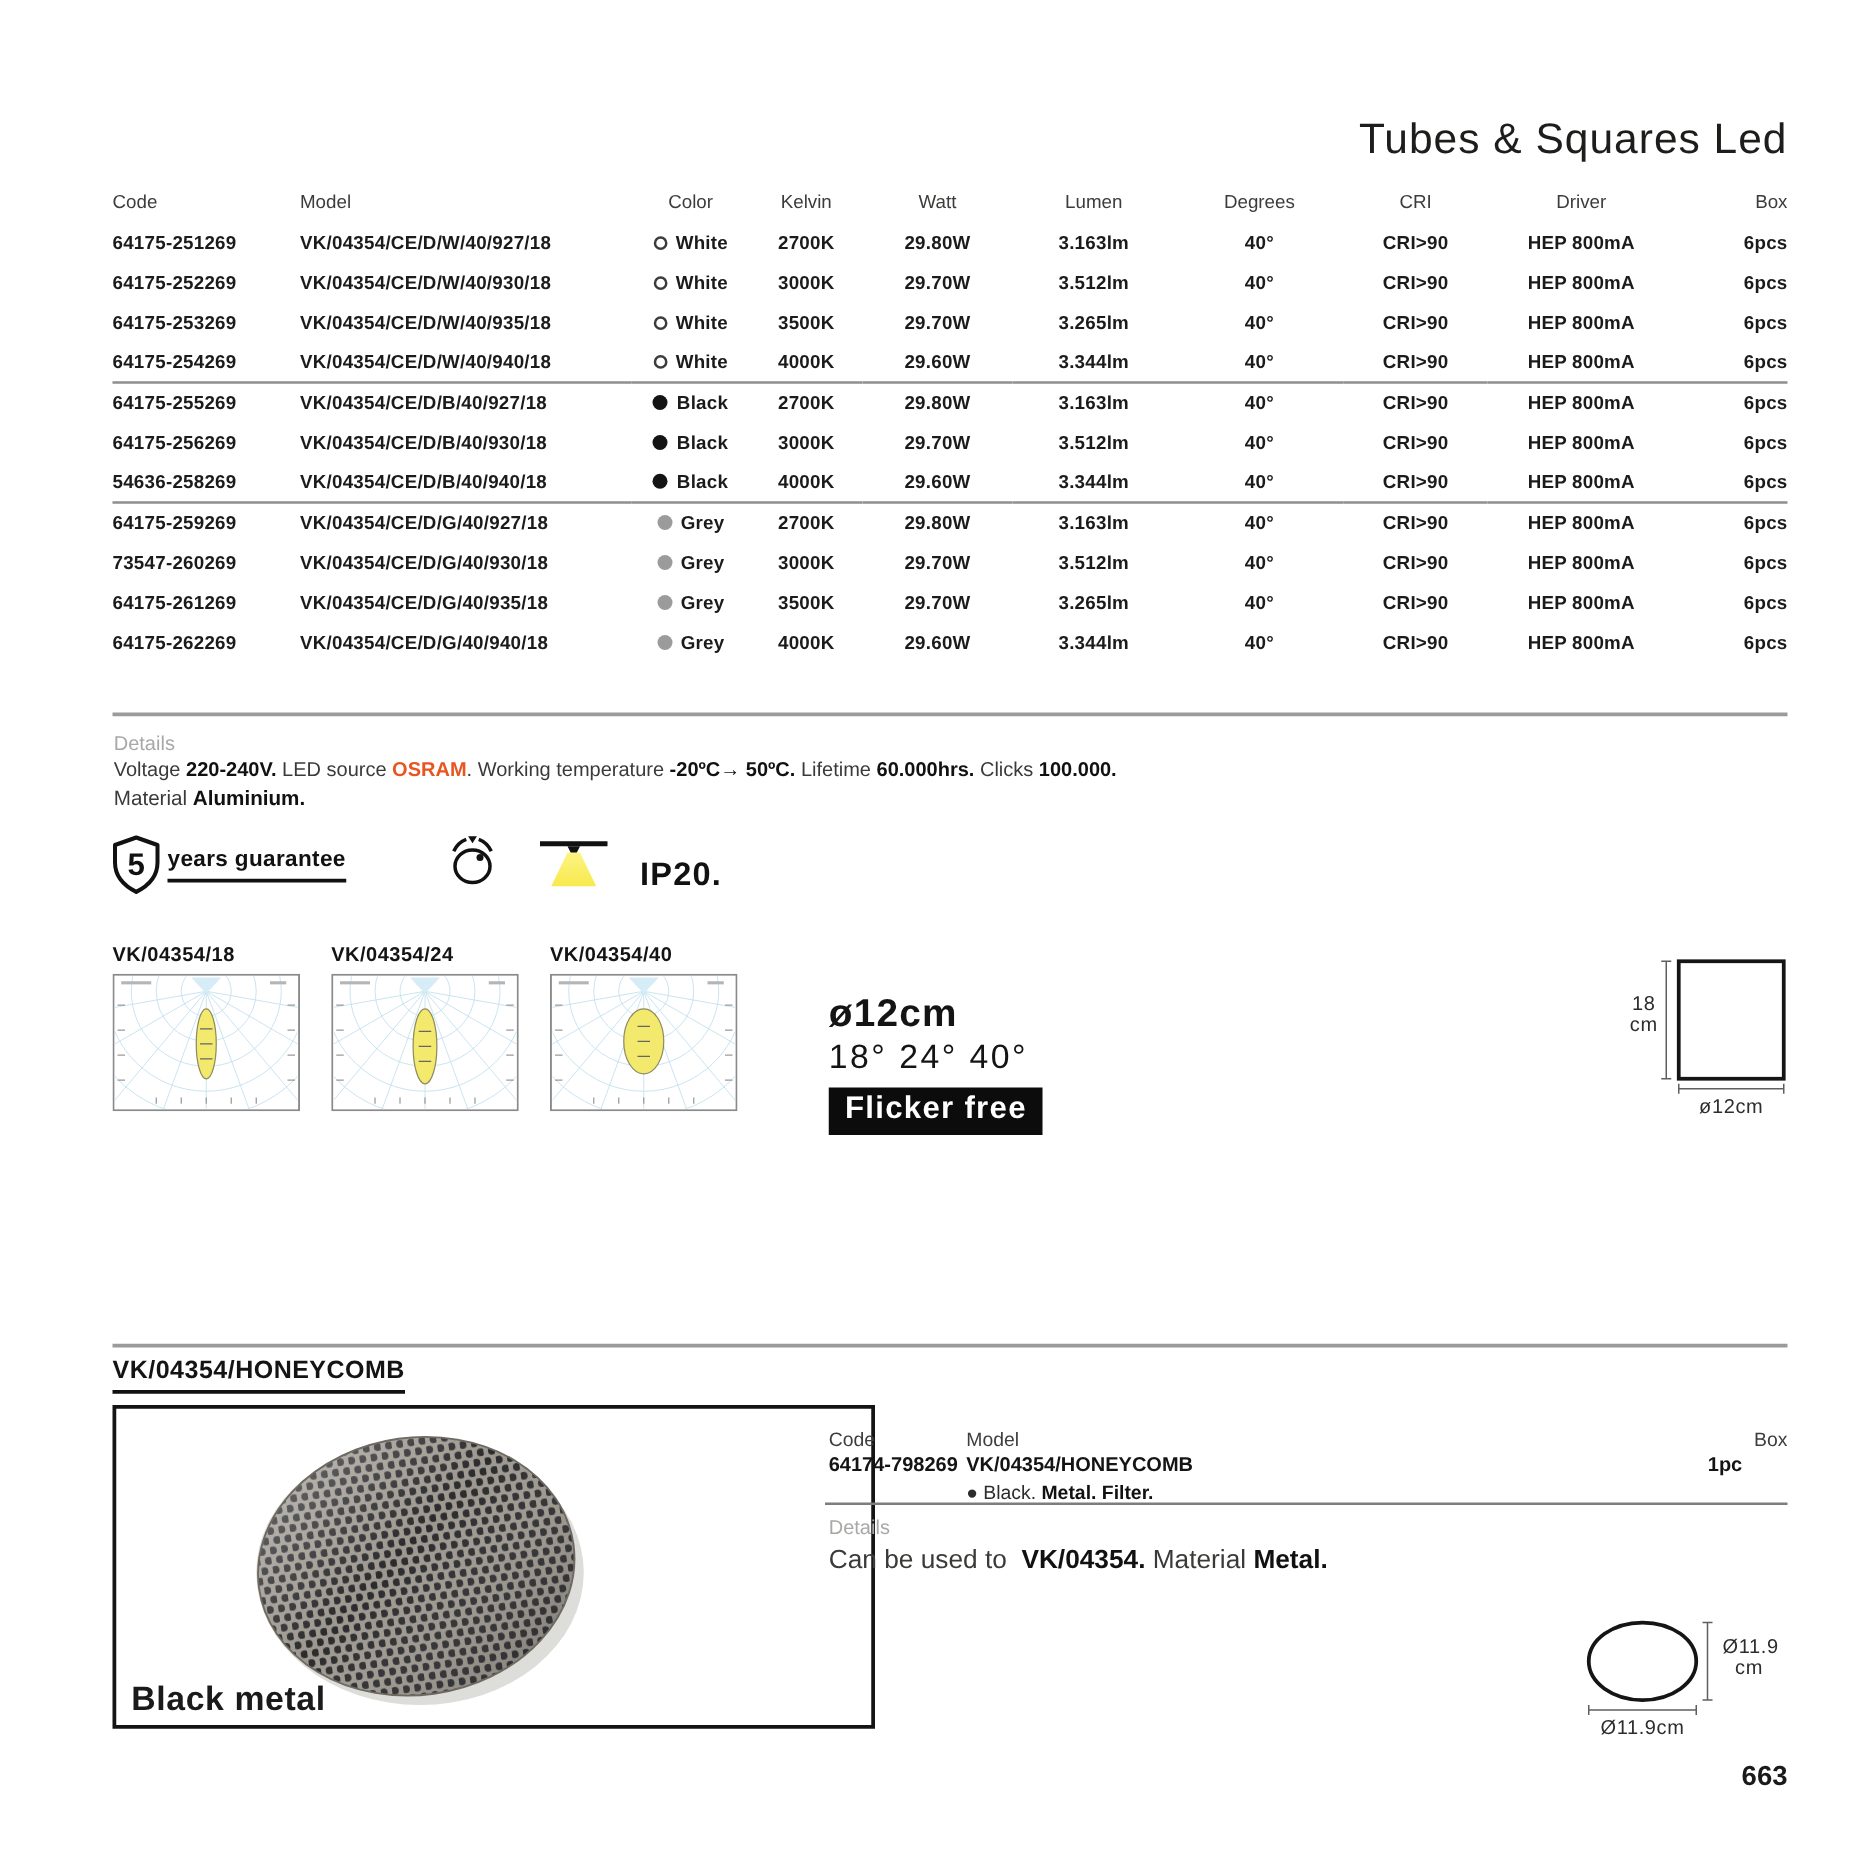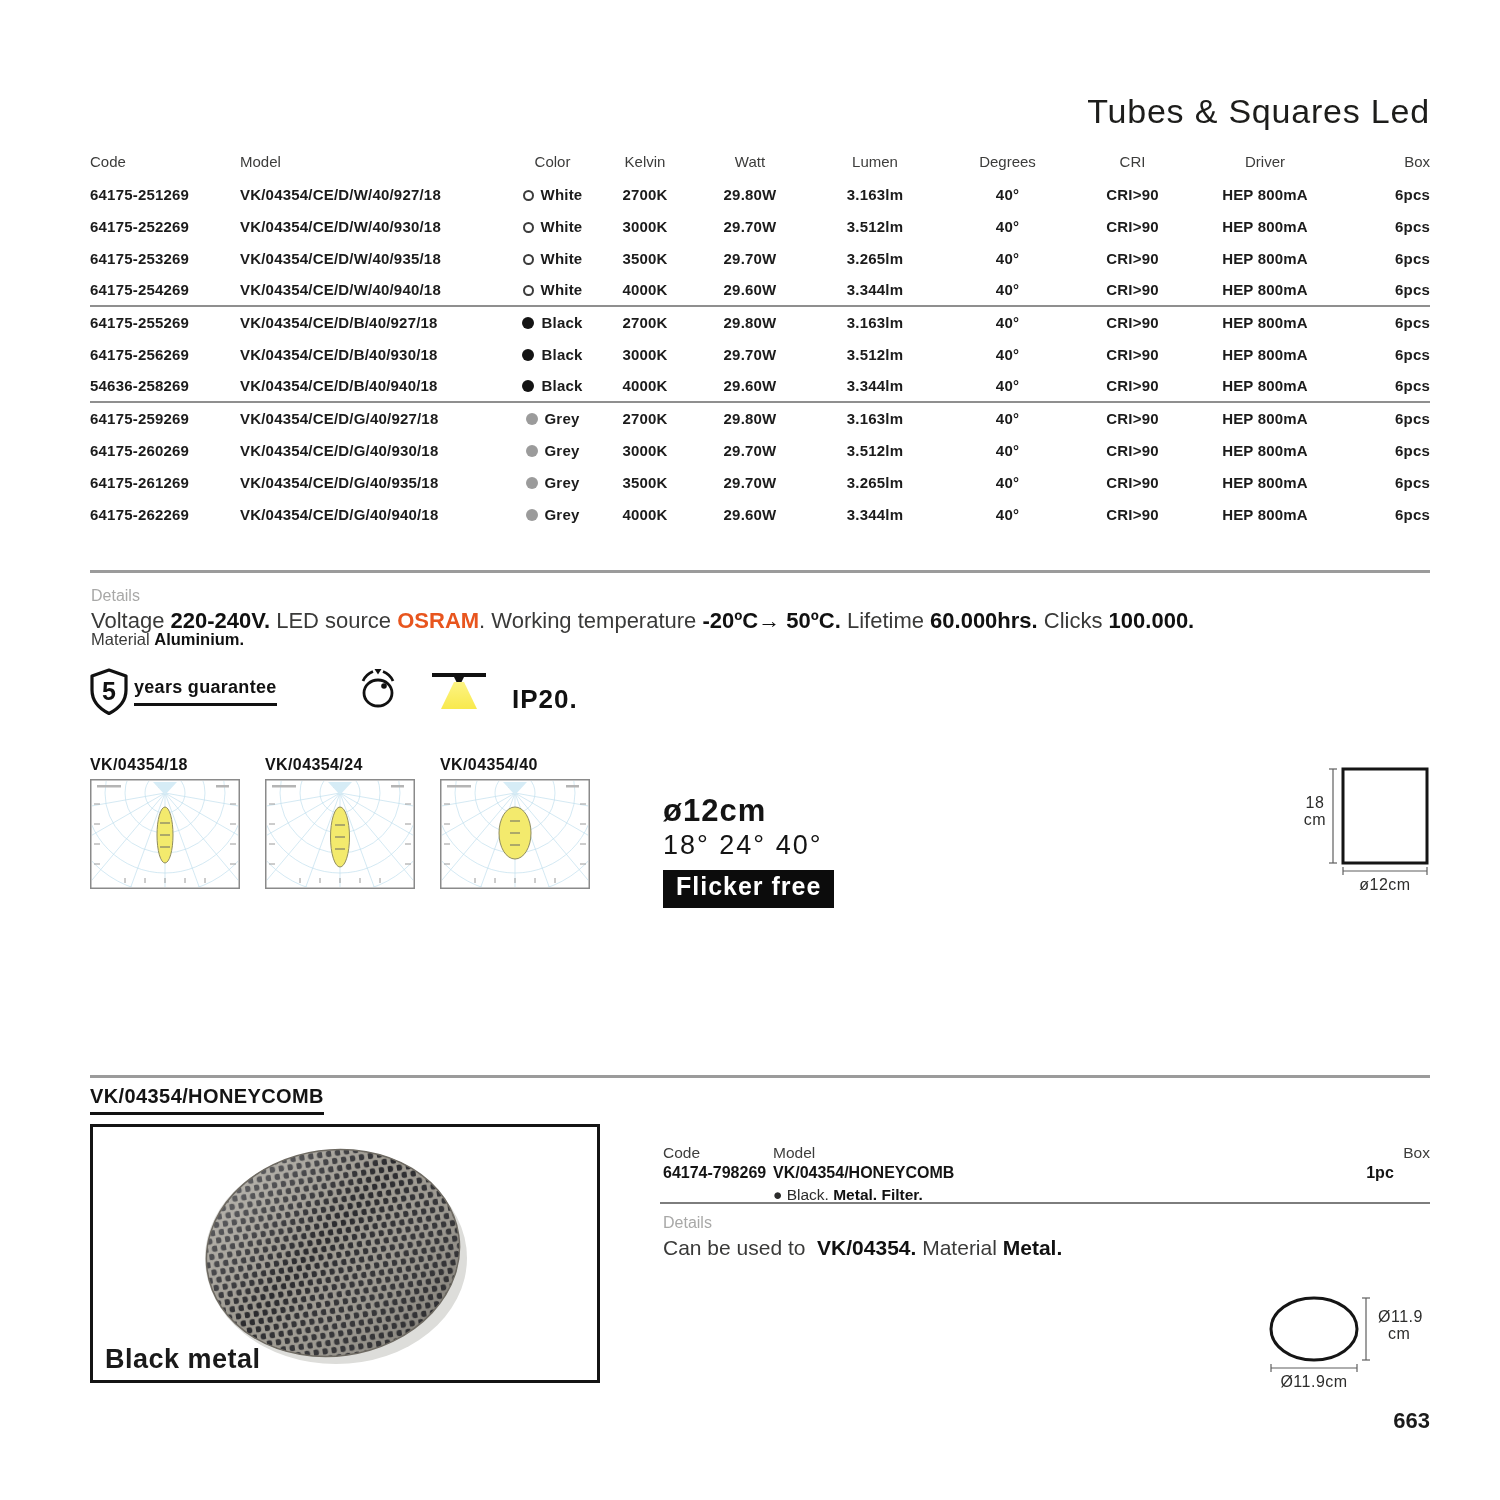--- a/index.html
+++ b/index.html
@@ -28,21 +28,21 @@
   .dot-white { width:11px; height:11px; background:#fff; border:2px solid #3c3c3c; }
   .dot-black { background:#141414; }
   .dot-grey  { background:#9b9b9b; }
 
   .rule { position:absolute; background:#9b9b9b; }
   .rule-table-bottom { left:90px; top:570px; width:1340px; height:3px; }
   .rule-section2 { left:90px; top:1075px; width:1340px; height:3px; }
 
   
   .details-label { position:absolute; left:91px; top:587px; font-size:16px; color:#a8a8a7; }
-  .details-line1 { position:absolute; left:91px; top:608px; font-size:22px; color:#3a3a39; }
+  .details-line1 { position:absolute; left:91px; top:608px; font-size:16px; color:#3a3a39; }
   .details-line2 { position:absolute; left:91px; top:630px; font-size:16.5px; color:#3a3a39; }
   .details-line1 span, .details-line2 span, .hc-model-desc span, .hc-details-line span { white-space:pre-wrap; }
 
   
   .shield-wrap { position:absolute; left:88px; top:668px; }
   .guarantee-text { position:absolute; left:134px; top:677px; font-size:18px; font-weight:700;
     color:#111; border-bottom:3px solid #111; padding-bottom:5px; letter-spacing:0.3px; }
   .dimmer-wrap { position:absolute; left:358px; top:668px; }
   .light-wrap { position:absolute; left:430px; top:671px; }
   .ip-rating { position:absolute; left:512px; top:684px; font-size:26px; font-weight:600;
@@ -60,21 +60,21 @@
     font-size:25px; font-weight:700; padding:2px 13px 7px 13px; letter-spacing:1px; }
 
   
   .dim-rect { position:absolute; left:1295px; top:760px; }
   .dim-circle { position:absolute; left:1255px; top:1280px; }
   .dim-text { font-size:16px; fill:#2d2d2c; letter-spacing:0.5px; }
 
   
   .hc-heading { position:absolute; left:90px; top:1085px; display:inline-block; font-size:20px;
     font-weight:700; letter-spacing:0.4px; color:#141414; border-bottom:3px solid #111; padding-bottom:4px; }
-  .hc-imagebox { position:absolute; left:90px; top:1124px; width:510px; height:259px;
+  .hc-imagebox { position:absolute; left:90px; top:1124px; width:610px; height:259px;
     border:3px solid #141414; background:#fff; }
   .hc-caption { position:absolute; left:12px; bottom:5px; font-size:27px; font-weight:700;
     letter-spacing:0.5px; color:#1a1a1a; }
 
   .hc-label { position:absolute; font-size:15.5px; color:#3d3d3c; }
   .hc-value { position:absolute; font-size:16px; font-weight:700; color:#141414; }
   .hc-code-label { left:663px; top:1144px; }
   .hc-code-value { left:663px; top:1164px; }
   .hc-model-label { left:773px; top:1144px; }
   .hc-model-value { left:773px; top:1164px; }
@@ -213,21 +213,21 @@
           <td class="col-color"><span class="dot dot-grey"></span><span>Grey</span></td>
           <td class="col-kelvin">2700K</td>
           <td class="col-watt">29.80W</td>
           <td class="col-lumen">3.163lm</td>
           <td class="col-degrees">40°</td>
           <td class="col-cri">CRI&gt;90</td>
           <td class="col-driver">HEP 800mA</td>
           <td class="col-box">6pcs</td>
         </tr>
         <tr>
-          <td class="col-code">64175-260269</td>
+          <td class="col-code">73547-260269</td>
           <td class="col-model">VK/04354/CE/D/G/40/930/18</td>
           <td class="col-color"><span class="dot dot-grey"></span><span>Grey</span></td>
           <td class="col-kelvin">3000K</td>
           <td class="col-watt">29.70W</td>
           <td class="col-lumen">3.512lm</td>
           <td class="col-degrees">40°</td>
           <td class="col-cri">CRI&gt;90</td>
           <td class="col-driver">HEP 800mA</td>
           <td class="col-box">6pcs</td>
         </tr>

